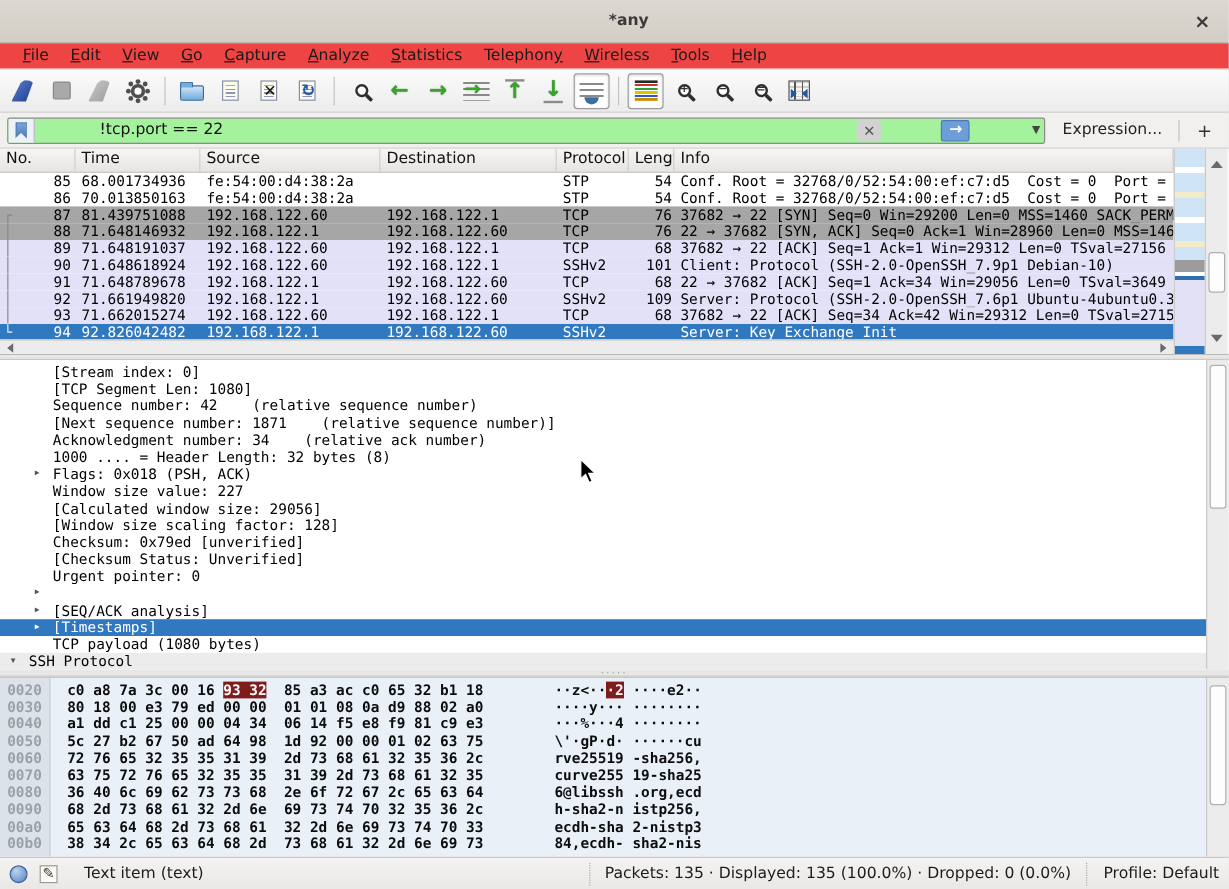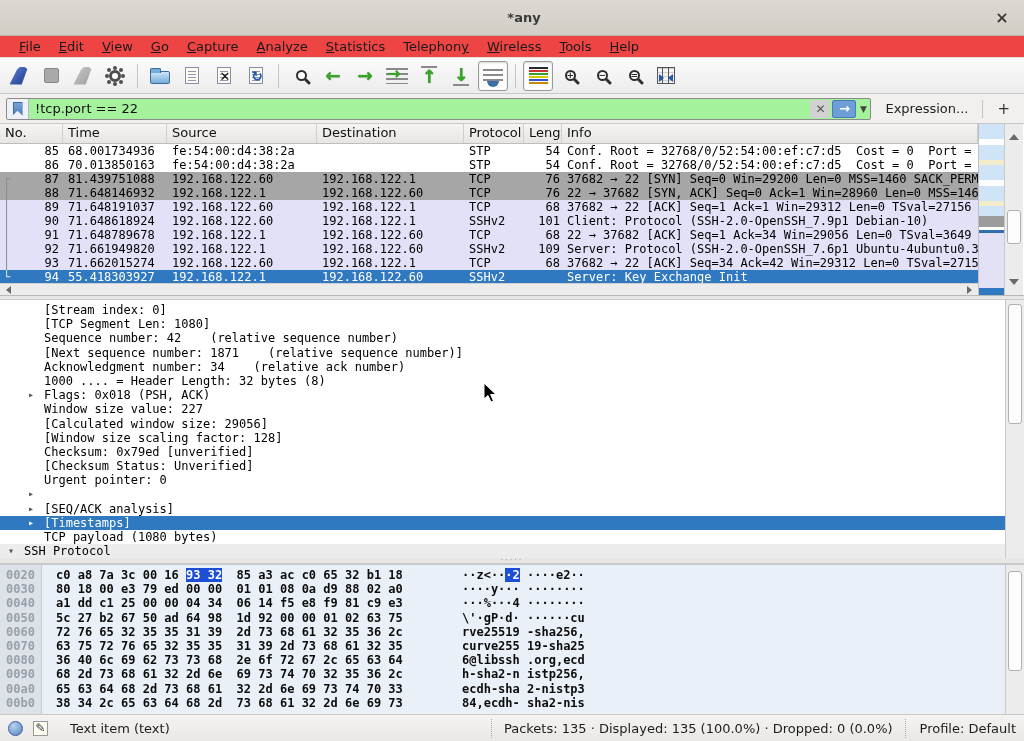--- a/index.html
+++ b/index.html
@@ -45,21 +45,21 @@
   .icon-autoscroll::after { content:''; position:absolute; left:4px; bottom:-4px; width:12px; height:6px; background:#3a6ea5; border-radius:0 0 8px 8px; }
   .icon-colorize { width:19px; height:17px; background:linear-gradient(#2a2a2a 0 2px, transparent 2px 3px, #cc3333 3px 5px, transparent 5px 6px, #33a033 6px 8px, transparent 8px 9px, #d8c800 9px 11px, transparent 11px 12px, #3355cc 12px 14px, transparent 14px 15px, #cc8800 15px 17px); }
   .icon-cols { width:18px; height:17px; border:1px solid #555; background:
       linear-gradient(90deg, transparent 0 4px, #555 4px 5px, transparent 5px 10px, #555 10px 11px, transparent 11px),
       repeating-linear-gradient(#cfcfcf 0 1px, transparent 1px 4px); position:relative; }
   .icon-cols::before { content:''; position:absolute; left:1px; top:6px; border:4px solid transparent; border-left:5px solid #2458a8; }
   .icon-cols::after { content:''; position:absolute; right:1px; top:6px; border:4px solid transparent; border-right:5px solid #2458a8; }
 
   
   .filterbar { height:30px; background:#f1f0ef; border-bottom:1px solid #c9c9c9; display:flex; align-items:center; padding:0 6px; gap:6px; flex:0 0 30px; }
-  .filterfield { flex:1; height:22px; border:1px solid #8a8a8a; border-radius:2px; background:#a5f29d; display:flex; align-items:center; overflow:hidden; }
+  .filterfield { flex:1; height:22px; border:1px solid #8a8a8a; border-radius:2px; background:#a5f29d; display:flex; align-items:center; overflow:hidden;gap:48px; }
   .fbookmark { width:22px; height:20px; background:#eef2f8; border-right:1px solid #b0b8c4; display:flex; align-items:center; justify-content:center; }
   .icon-bookmark { width:10px; height:14px; background:linear-gradient(#7aa3d8,#4a7ab8); border:1px solid #3a6aa8; clip-path:polygon(0 0,100% 0,100% 100%,50% 66%,0 100%); }
   .ftext { flex:1; font-size:13px; color:#111; padding-left:6px; font-family:"DejaVu Sans", sans-serif; }
   .fclear { width:20px; height:18px; background:#d2d2d2; border-radius:2px; color:#555; font-size:12px; display:flex; align-items:center; justify-content:center; margin-right:2px; }
   .fapply { width:24px; height:18px; background:#6d9ed8; border:1px solid #4a7ab8; border-radius:2px; color:#fff; font-size:13px; font-weight:bold; display:flex; align-items:center; justify-content:center; }
   .fcaret { width:14px; height:18px; color:#444; font-size:9px; display:flex; align-items:center; justify-content:center; }
   .fexpr { font-size:13px; color:#222; padding:0 8px; }
   .fsep { width:1px; height:18px; background:#c4c4c4; }
   .fplus { font-size:15px; color:#333; padding:0 8px; }
 
@@ -105,21 +105,21 @@
   .dline.shade { background:#ececec; }
 
   
   .hexpane { height:150px; flex:0 0 150px; background:#eaf0f7; overflow:hidden; display:flex; font-family:"DejaVu Sans Mono", monospace; font-size:12px; border-top:1px solid #c9c9c9; }
   .hx-main { flex:1; overflow:hidden; position:relative; padding-top:3px;font-weight:bold; }
   .hx-offcol { position:absolute; left:0; top:0; bottom:0; width:42px; background:#dde2e8; border-right:1px solid #c8ced6; }
   .hxrow { height:14.2px; line-height:14.2px; white-space:pre; position:relative; }
   .hxoff { position:absolute; left:6px; color:#98a0aa; }
   .hxbytes { position:absolute; left:56px; color:#0c0c0c; }
   .hxascii { position:absolute; left:462px; color:#0c0c0c; }
-  .hl { background:#1d4ed8; color:#fff; }
+  .hl { background:#7f1d1d; color:#fff; }
 
   
   .statusbar { flex:1; background:linear-gradient(#f4f3f2,#e9e8e6); border-top:1px solid #c9c9c9; display:flex; align-items:center; font-size:13px; color:#1c1c1c; padding:0 8px; gap:10px; }
   .icon-expert { width:15px; height:15px; border-radius:50%; background:radial-gradient(circle at 35% 30%, #b8d4f0, #5580c0); border:1px solid #3c5f98; }
   .icon-comment { width:15px; height:15px; background:#fdfdf2; border:1px solid #999; position:relative; font-size:12px; line-height:13px; text-align:center; color:#333; }
   .sb-left { display:flex; align-items:center; gap:10px; flex:1; }
   .sb-ctx { padding-left:12px; }
   .sb-right { display:flex; align-items:center; gap:0; }
   .sb-stats { padding:2px 12px; border-left:1px dotted #aaa; }
   .sb-profile { padding:2px 0 2px 14px; border-left:1px dotted #aaa; }
@@ -332,21 +332,21 @@
             <span class="pcell num" style="width: 63px; flex: 0 0 63px;">93<span class="bracket">│</span></span>
             <span class="pcell" style="width: 104px; flex: 0 0 104px;">71.662015274</span>
             <span class="pcell" style="width: 150px; flex: 0 0 150px;">192.168.122.60</span>
             <span class="pcell" style="width: 147px; flex: 0 0 147px;">192.168.122.1</span>
             <span class="pcell" style="width: 60px; flex: 0 0 60px;">TCP</span>
             <span class="pcell len" style="width: 38px; flex: 0 0 38px;">68</span>
             <span class="pcell" style="flex: 1 1 0%;">37682 → 22 [ACK] Seq=34 Ack=42 Win=29312 Len=0 TSval=2715</span>
           </div>
           <div class="prow r-sel">
             <span class="pcell num" style="width: 63px; flex: 0 0 63px;">94<span class="bracket">└</span></span>
-            <span class="pcell" style="width: 104px; flex: 0 0 104px;">55.418303927</span>
+            <span class="pcell" style="width: 104px; flex: 0 0 104px;">92.826042482</span>
             <span class="pcell" style="width: 150px; flex: 0 0 150px;">192.168.122.1</span>
             <span class="pcell" style="width: 147px; flex: 0 0 147px;">192.168.122.60</span>
             <span class="pcell" style="width: 60px; flex: 0 0 60px;">SSHv2</span>
             <span class="pcell len" style="width: 38px; flex: 0 0 38px; margin-top: 16px;">1148</span>
             <span class="pcell" style="flex: 1 1 0%;">Server: Key Exchange Init</span>
           </div>
         </div>
       <div class="pl-hscroll">
         <span class="tri-left"></span>
         <span class="tri-right"></span>

